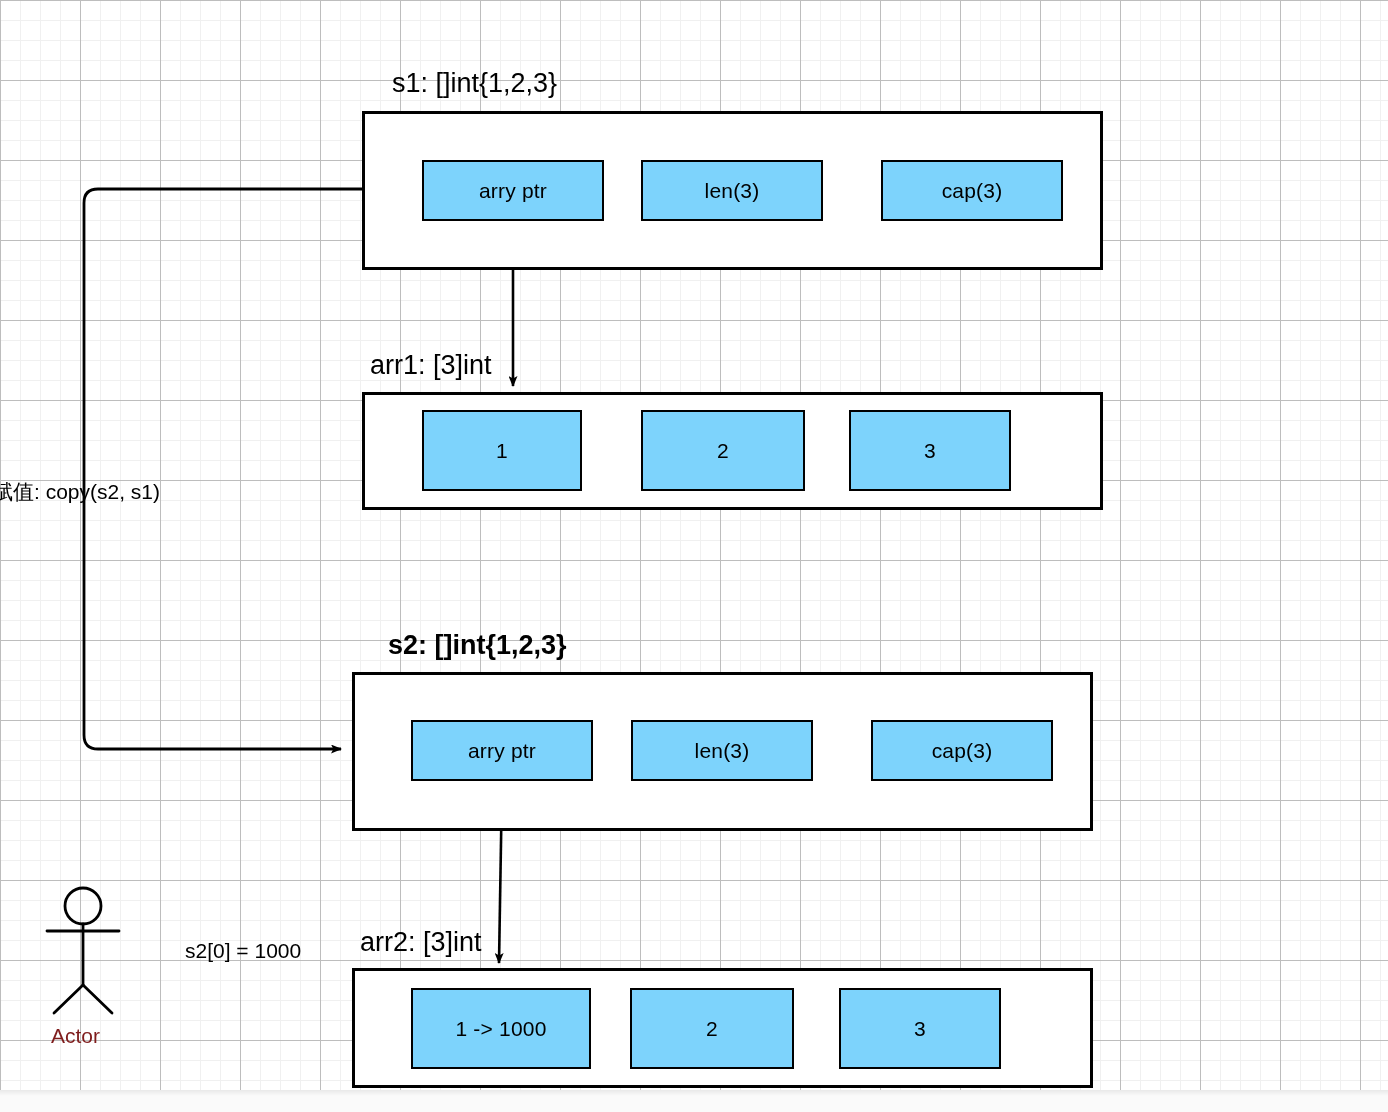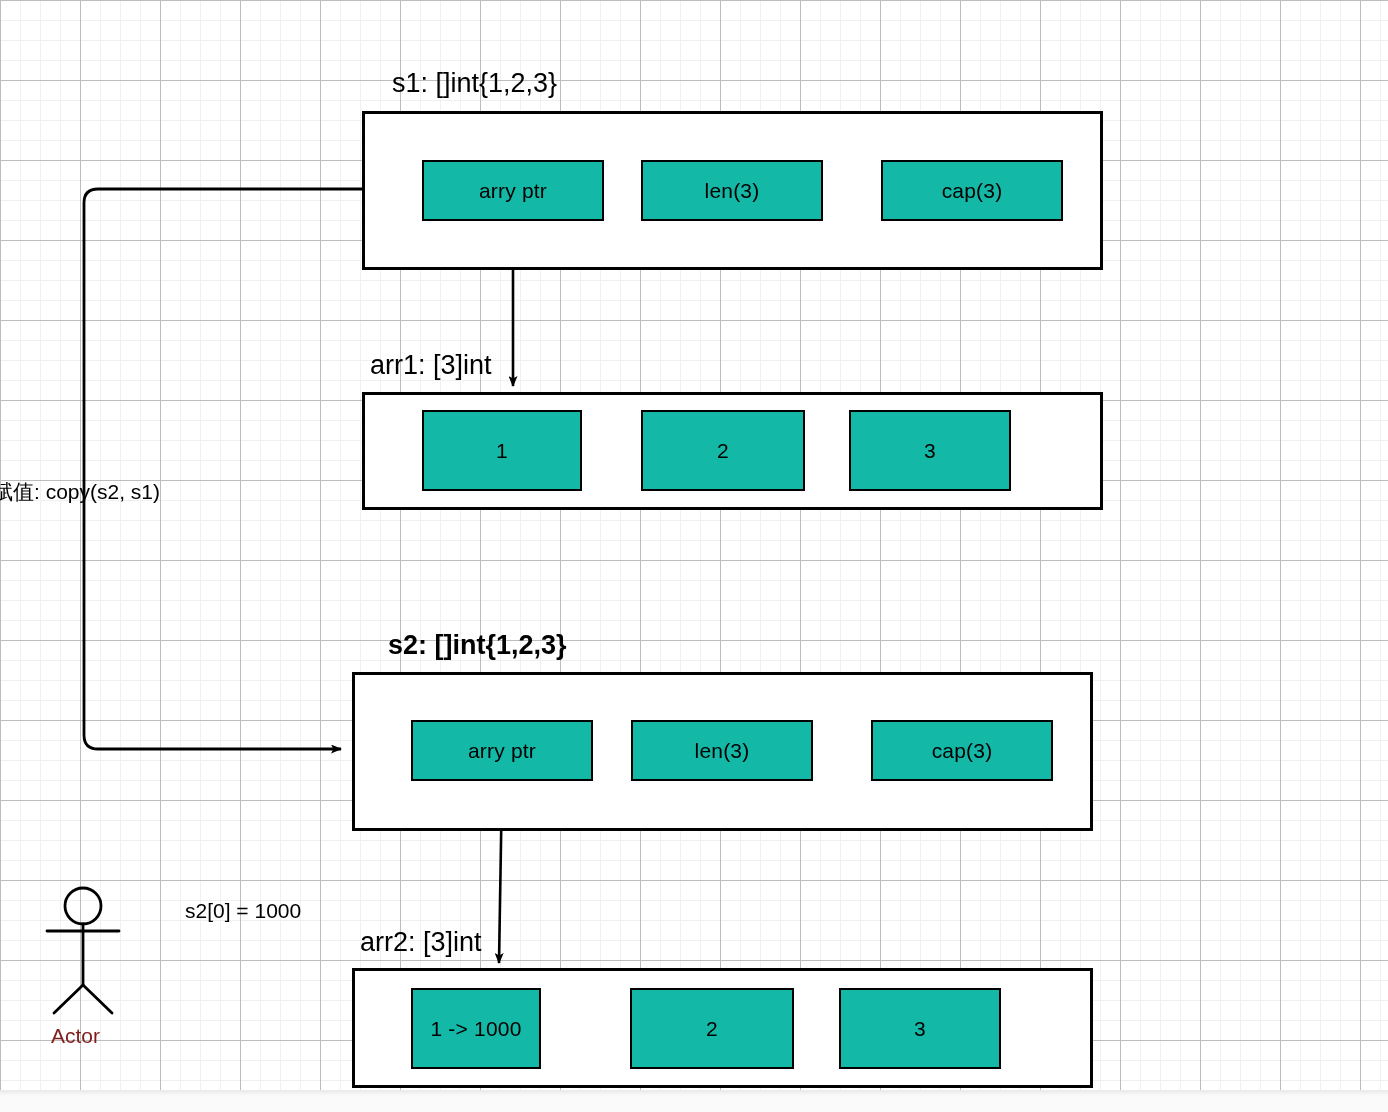--- a/index.html
+++ b/index.html
@@ -53,21 +53,21 @@
     position: absolute;
     box-sizing: border-box;
     border: 3px solid #000000;
     background: #ffffff;
   }
 
   .cell {
     position: absolute;
     box-sizing: border-box;
     border: 2px solid #000000;
-    background: #14b8a6;
+    background: #7dd3fc;
     display: flex;
     align-items: center;
     justify-content: center;
     font-size: 21px;
     color: #000000;
     letter-spacing: 0.2px;
   }
 
   .box-label {
     position: absolute;
@@ -171,27 +171,27 @@
     <span>len(3)</span>
   </div>
   <div class="cell" style="left:871px; top:720px; width:182px; height:61px;">
     <span>cap(3)</span>
   </div>
 
   <div class="box-label" style="left:360px; top:927px;">arr2: [3]int</div>
 
   <div class="outer-box" style="left:352px; top:968px; width:741px; height:120px;"></div>
 
-  <div class="cell" style="left:411px; top:988px; width:130px; height:81px;">
+  <div class="cell" style="left:411px; top:988px; width:180px; height:81px;">
     <span>1 -&gt; 1000</span>
   </div>
   <div class="cell" style="left:630px; top:988px; width:164px; height:81px;">
     <span>2</span>
   </div>
   <div class="cell" style="left:839px; top:988px; width:162px; height:81px;">
     <span>3</span>
   </div>
 
-  <div class="free-label" style="left:185px; top:899px;">s2[0] = 1000</div>
+  <div class="free-label" style="left:185px; top:939px;">s2[0] = 1000</div>
 
   <div class="actor-label" style="left:51px; top:1024px;">Actor</div>
 
 </div>
 
 </body></html>

